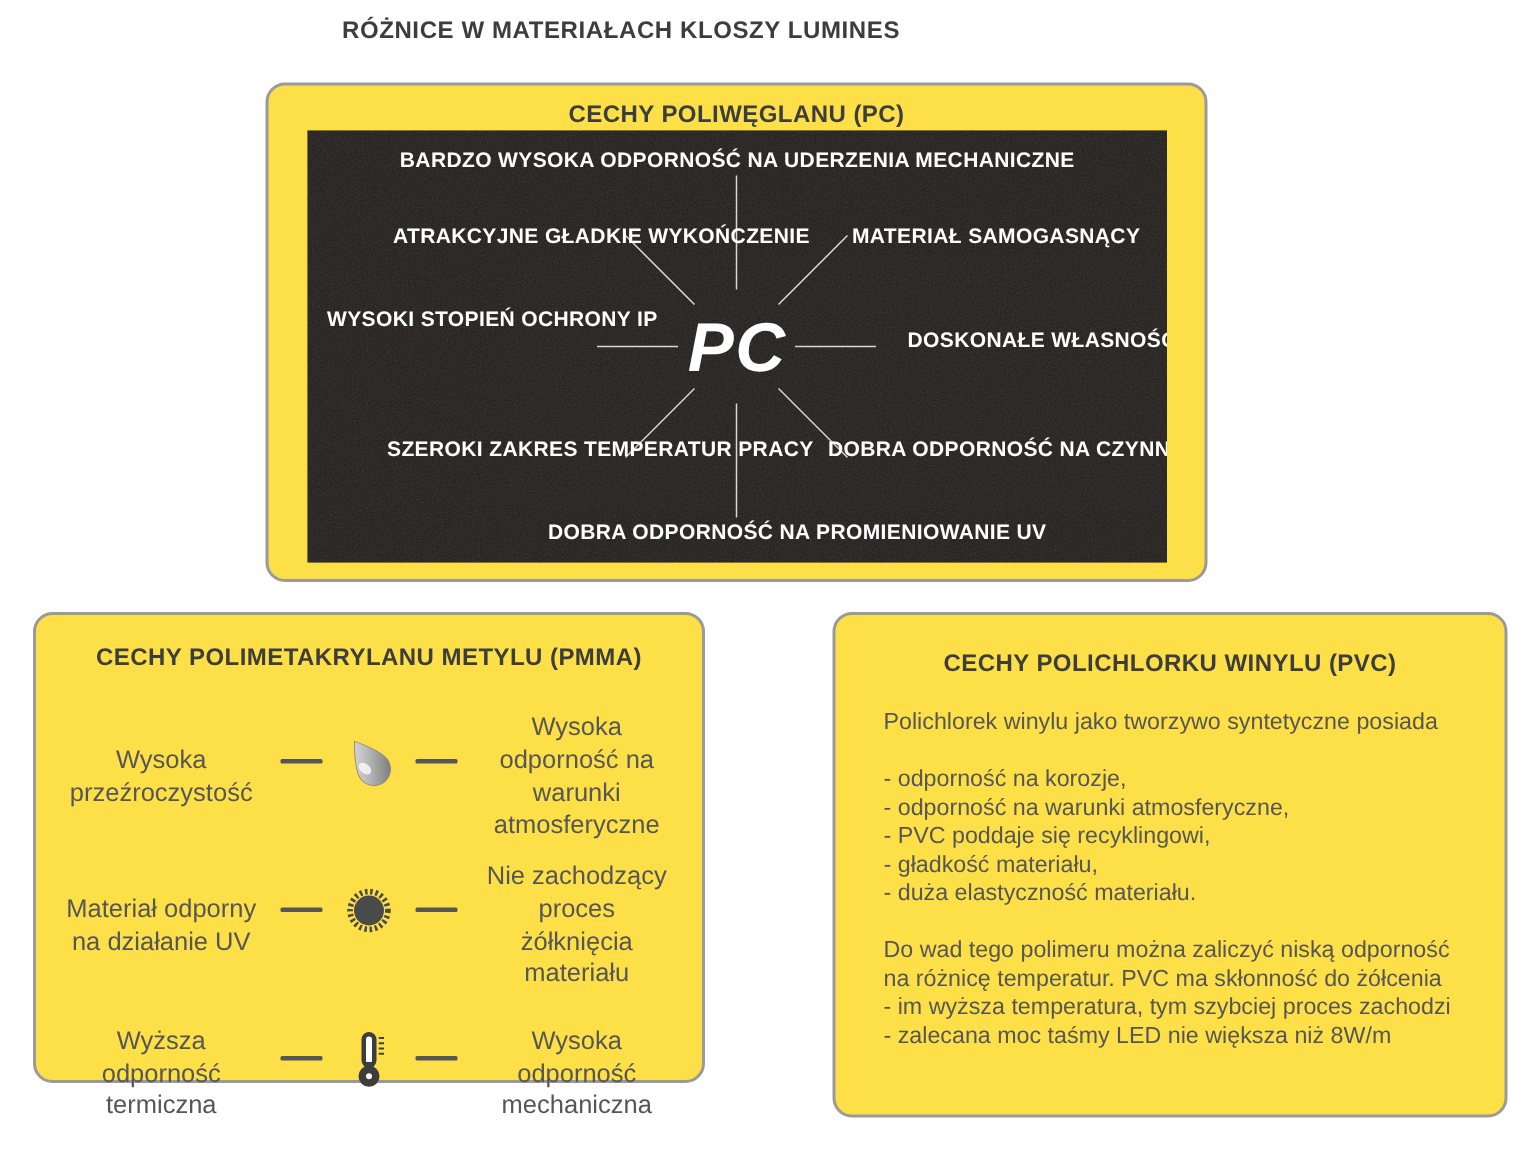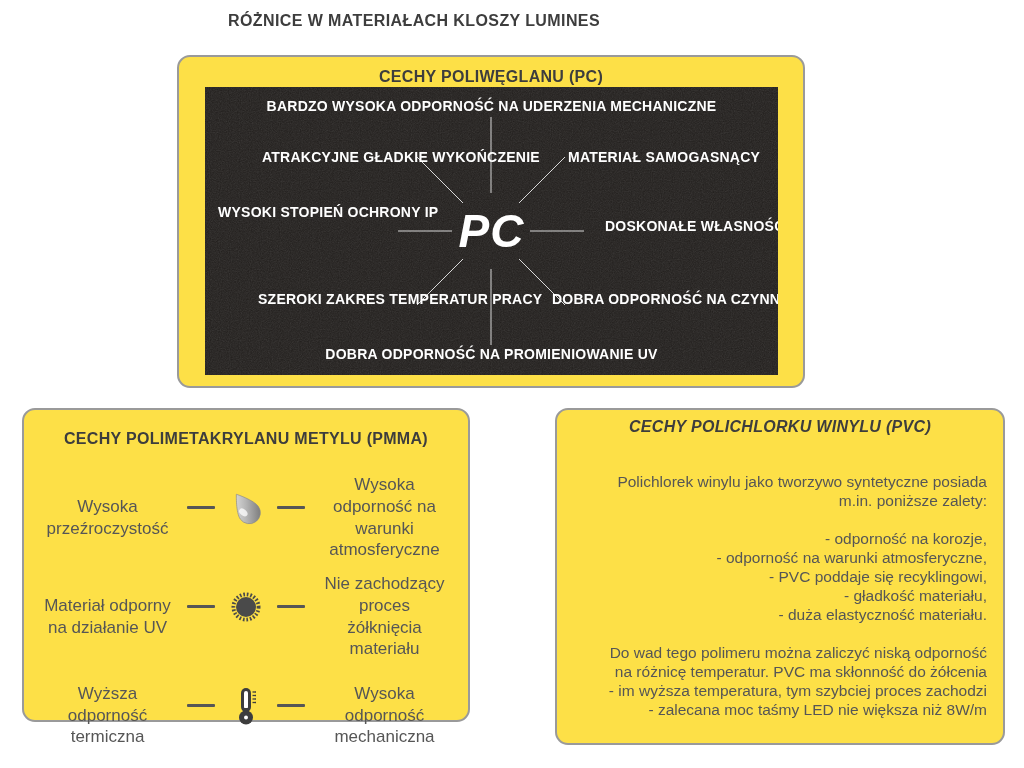--- a/index.html
+++ b/index.html
@@ -30,42 +30,42 @@
   .pc-center {
     position:absolute; left:0; top:0; width:100%; height:100%;
     display:flex; align-items:center; justify-content:center;
     color:#ffffff; font-size:46px; font-weight:bold; letter-spacing:1px;font-style:italic;
   }
   .pc-label {
     position:absolute; color:#ffffff; font-size:14px; font-weight:bold;
     letter-spacing:0.25px; white-space:nowrap;
   }
   .pc-label.pos-top    { top:11px;  left:0; width:100%; text-align:center; }
-  .pc-label.pos-bottom { bottom:13px; left:0; width:100%; text-align:center; }
+  .pc-label.pos-bottom { bottom:13px; left:0; width:100%; text-align:center;padding-left:40px; }
   .pc-label.pos-ul { top:62px;  left:57px; }
   .pc-label.pos-ur { top:62px;  left:363px; }
   .pc-label.pos-l  { top:117px; left:13px; }
   .pc-label.pos-r  { top:131px; left:400px; }
   .pc-label.pos-ll { top:204px; left:53px; }
   .pc-label.pos-lr { top:204px; left:347px; }
   
   .panel-pmma { left:22px; top:408px; width:448px; height:314px; }
   .panel-pmma .panel-title { margin-top:20px; }
   .pmma-rows { position:absolute; left:12px; right:12px; top:48px; }
   .pmma-row { height:99px; display:flex; align-items:center; }
   .pmma-text {
     flex:1; text-align:center; font-size:17px; color:#565656;
     line-height:1.28; white-space:pre-line;margin-top:20px;
   }
   .dash { width:28px; height:3px; background:#565656; border-radius:1px; margin:0 8px; flex:none; }
   .icon-wrap { width:46px; height:52px; display:flex; align-items:center; justify-content:center; flex:none; }
   
   .panel-pvc { left:555px; top:408px; width:450px; height:337px; }
-  .panel-pvc .panel-title { margin-top:8px;font-style:italic; }
-  .pvc-text { position:absolute; left:32px; right:16px; top:62px;text-align:right; }
+  .panel-pvc .panel-title { margin-top:24px; }
+  .pvc-text { position:absolute; left:32px; right:16px; top:62px; }
   .pvc-line { min-height:19px; font-size:15.5px; line-height:19px; color:#565656; }
 </style>
 </head>
 <body>
 
 <div class="page-title">RÓŻNICE W MATERIAŁACH KLOSZY LUMINES</div>
 
 <div class="panel panel-pc">
   <div class="panel-title">CECHY POLIWĘGLANU (PC)</div>
 
@@ -176,21 +176,20 @@
 mechaniczna</div>
     </div>
 
   </div>
 </div>
 
 <div class="panel panel-pvc">
   <div class="panel-title">CECHY POLICHLORKU WINYLU (PVC)</div>
   <div class="pvc-text">
     <div class="pvc-line">Polichlorek winylu jako tworzywo syntetyczne posiada</div>
-    <div class="pvc-line">m.in. poniższe zalety:</div>
     <div class="pvc-line"></div>
     <div class="pvc-line">- odporność na korozje,</div>
     <div class="pvc-line">- odporność na warunki atmosferyczne,</div>
     <div class="pvc-line">- PVC poddaje się recyklingowi,</div>
     <div class="pvc-line">- gładkość materiału,</div>
     <div class="pvc-line">- duża elastyczność materiału.</div>
     <div class="pvc-line"></div>
     <div class="pvc-line">Do wad tego polimeru można zaliczyć niską odporność</div>
     <div class="pvc-line">na różnicę temperatur. PVC ma skłonność do żółcenia</div>
     <div class="pvc-line">- im wyższa temperatura, tym szybciej proces zachodzi</div>

